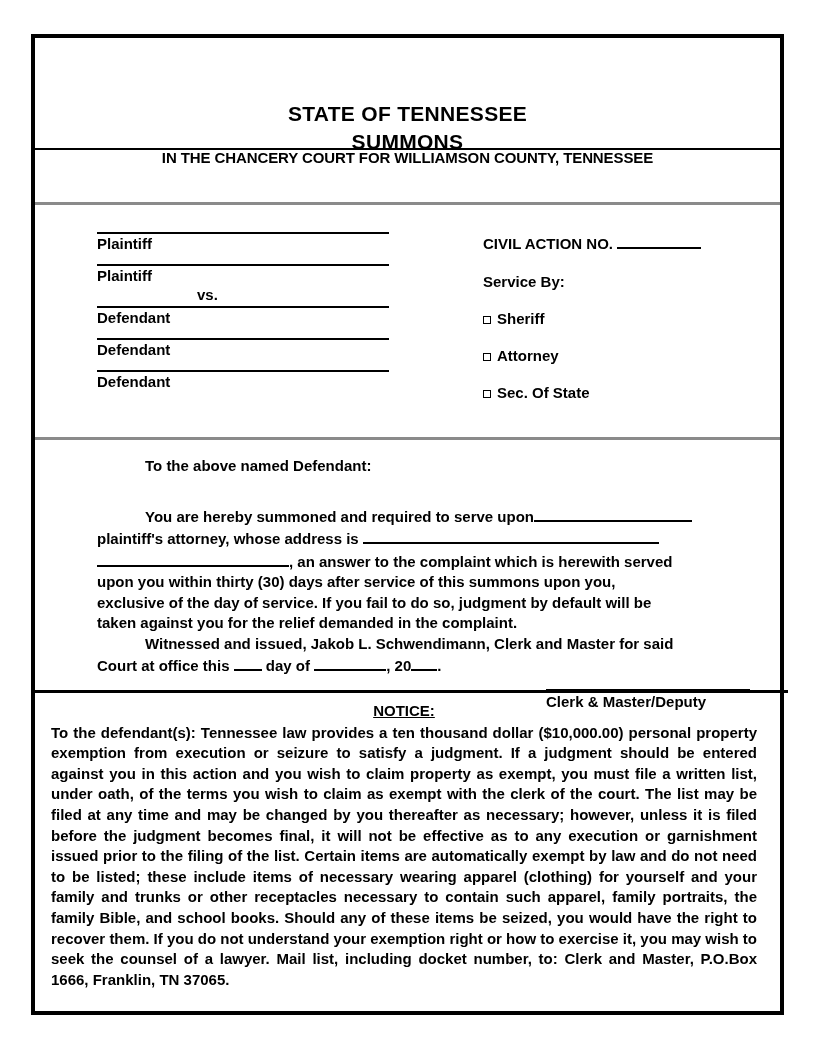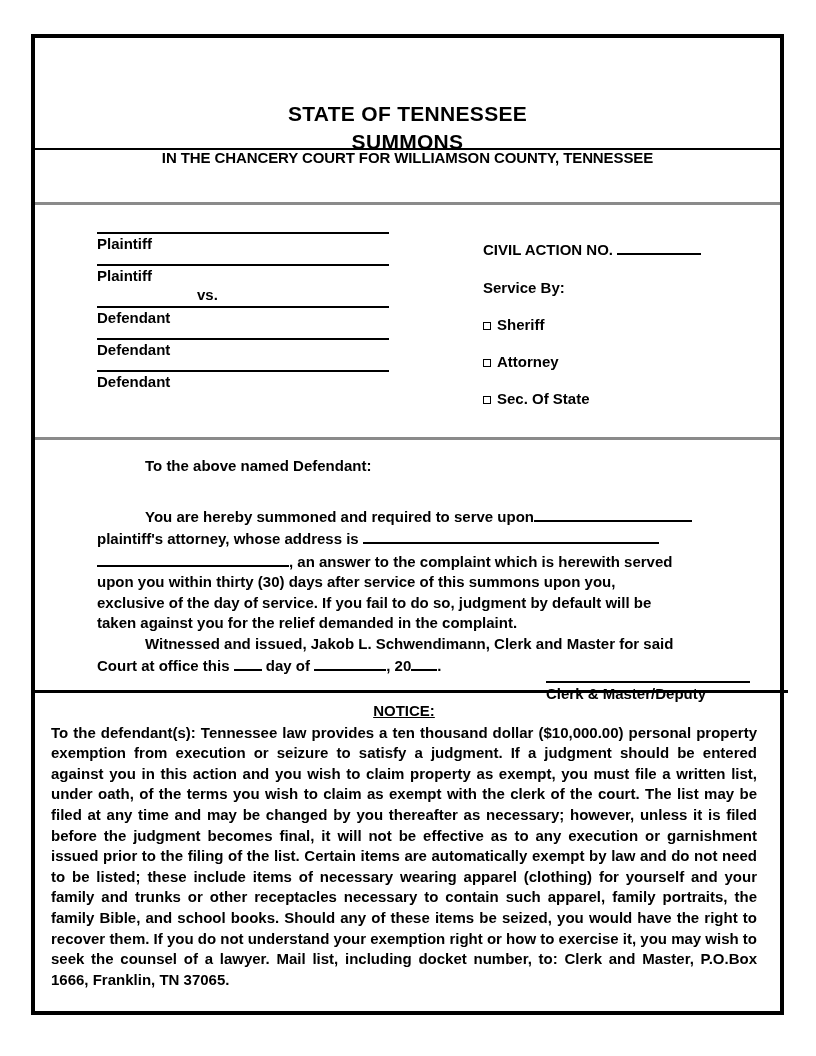--- a/index.html
+++ b/index.html
@@ -157,21 +157,21 @@
     padding-top: 16px;
   }
   .para-serve {
     padding-top: 28px;
   }
   .indent { padding-left: 48px; }
 
   .sig-wrap {
     text-align: right;
     padding-right: 16px;
-    margin-top: 4px;
+    margin-top: 12px;
   }
   .sig-line {
     display: inline-block;
     border-top: 2px solid #000000;
     width: 204px;
     text-align: left;
     font-size: 15px;
     font-weight: bold;
     padding-top: 1px;
   }
@@ -219,21 +219,21 @@
         <div class="gap10"></div>
         <div class="party-line">Plaintiff</div>
         <div class="vs-line">vs.</div>
         <div class="party-line">Defendant</div>
         <div class="gap10"></div>
         <div class="party-line">Defendant</div>
         <div class="gap10"></div>
         <div class="party-line">Defendant</div>
       </div>
 
-      <div class="service-col" style="top:34px;">
+      <div class="service-col" style="top:28px;">
         <div class="civil-action">
           <span>CIVIL ACTION NO.</span>
           <span class="blank-ul" style="width:84px; height:14px;"></span>
         </div>
 
         <div class="service-by">Service By:</div>
 
         <div class="svc-item">
           <span class="chk"></span><span>Sheriff</span>
         </div>

